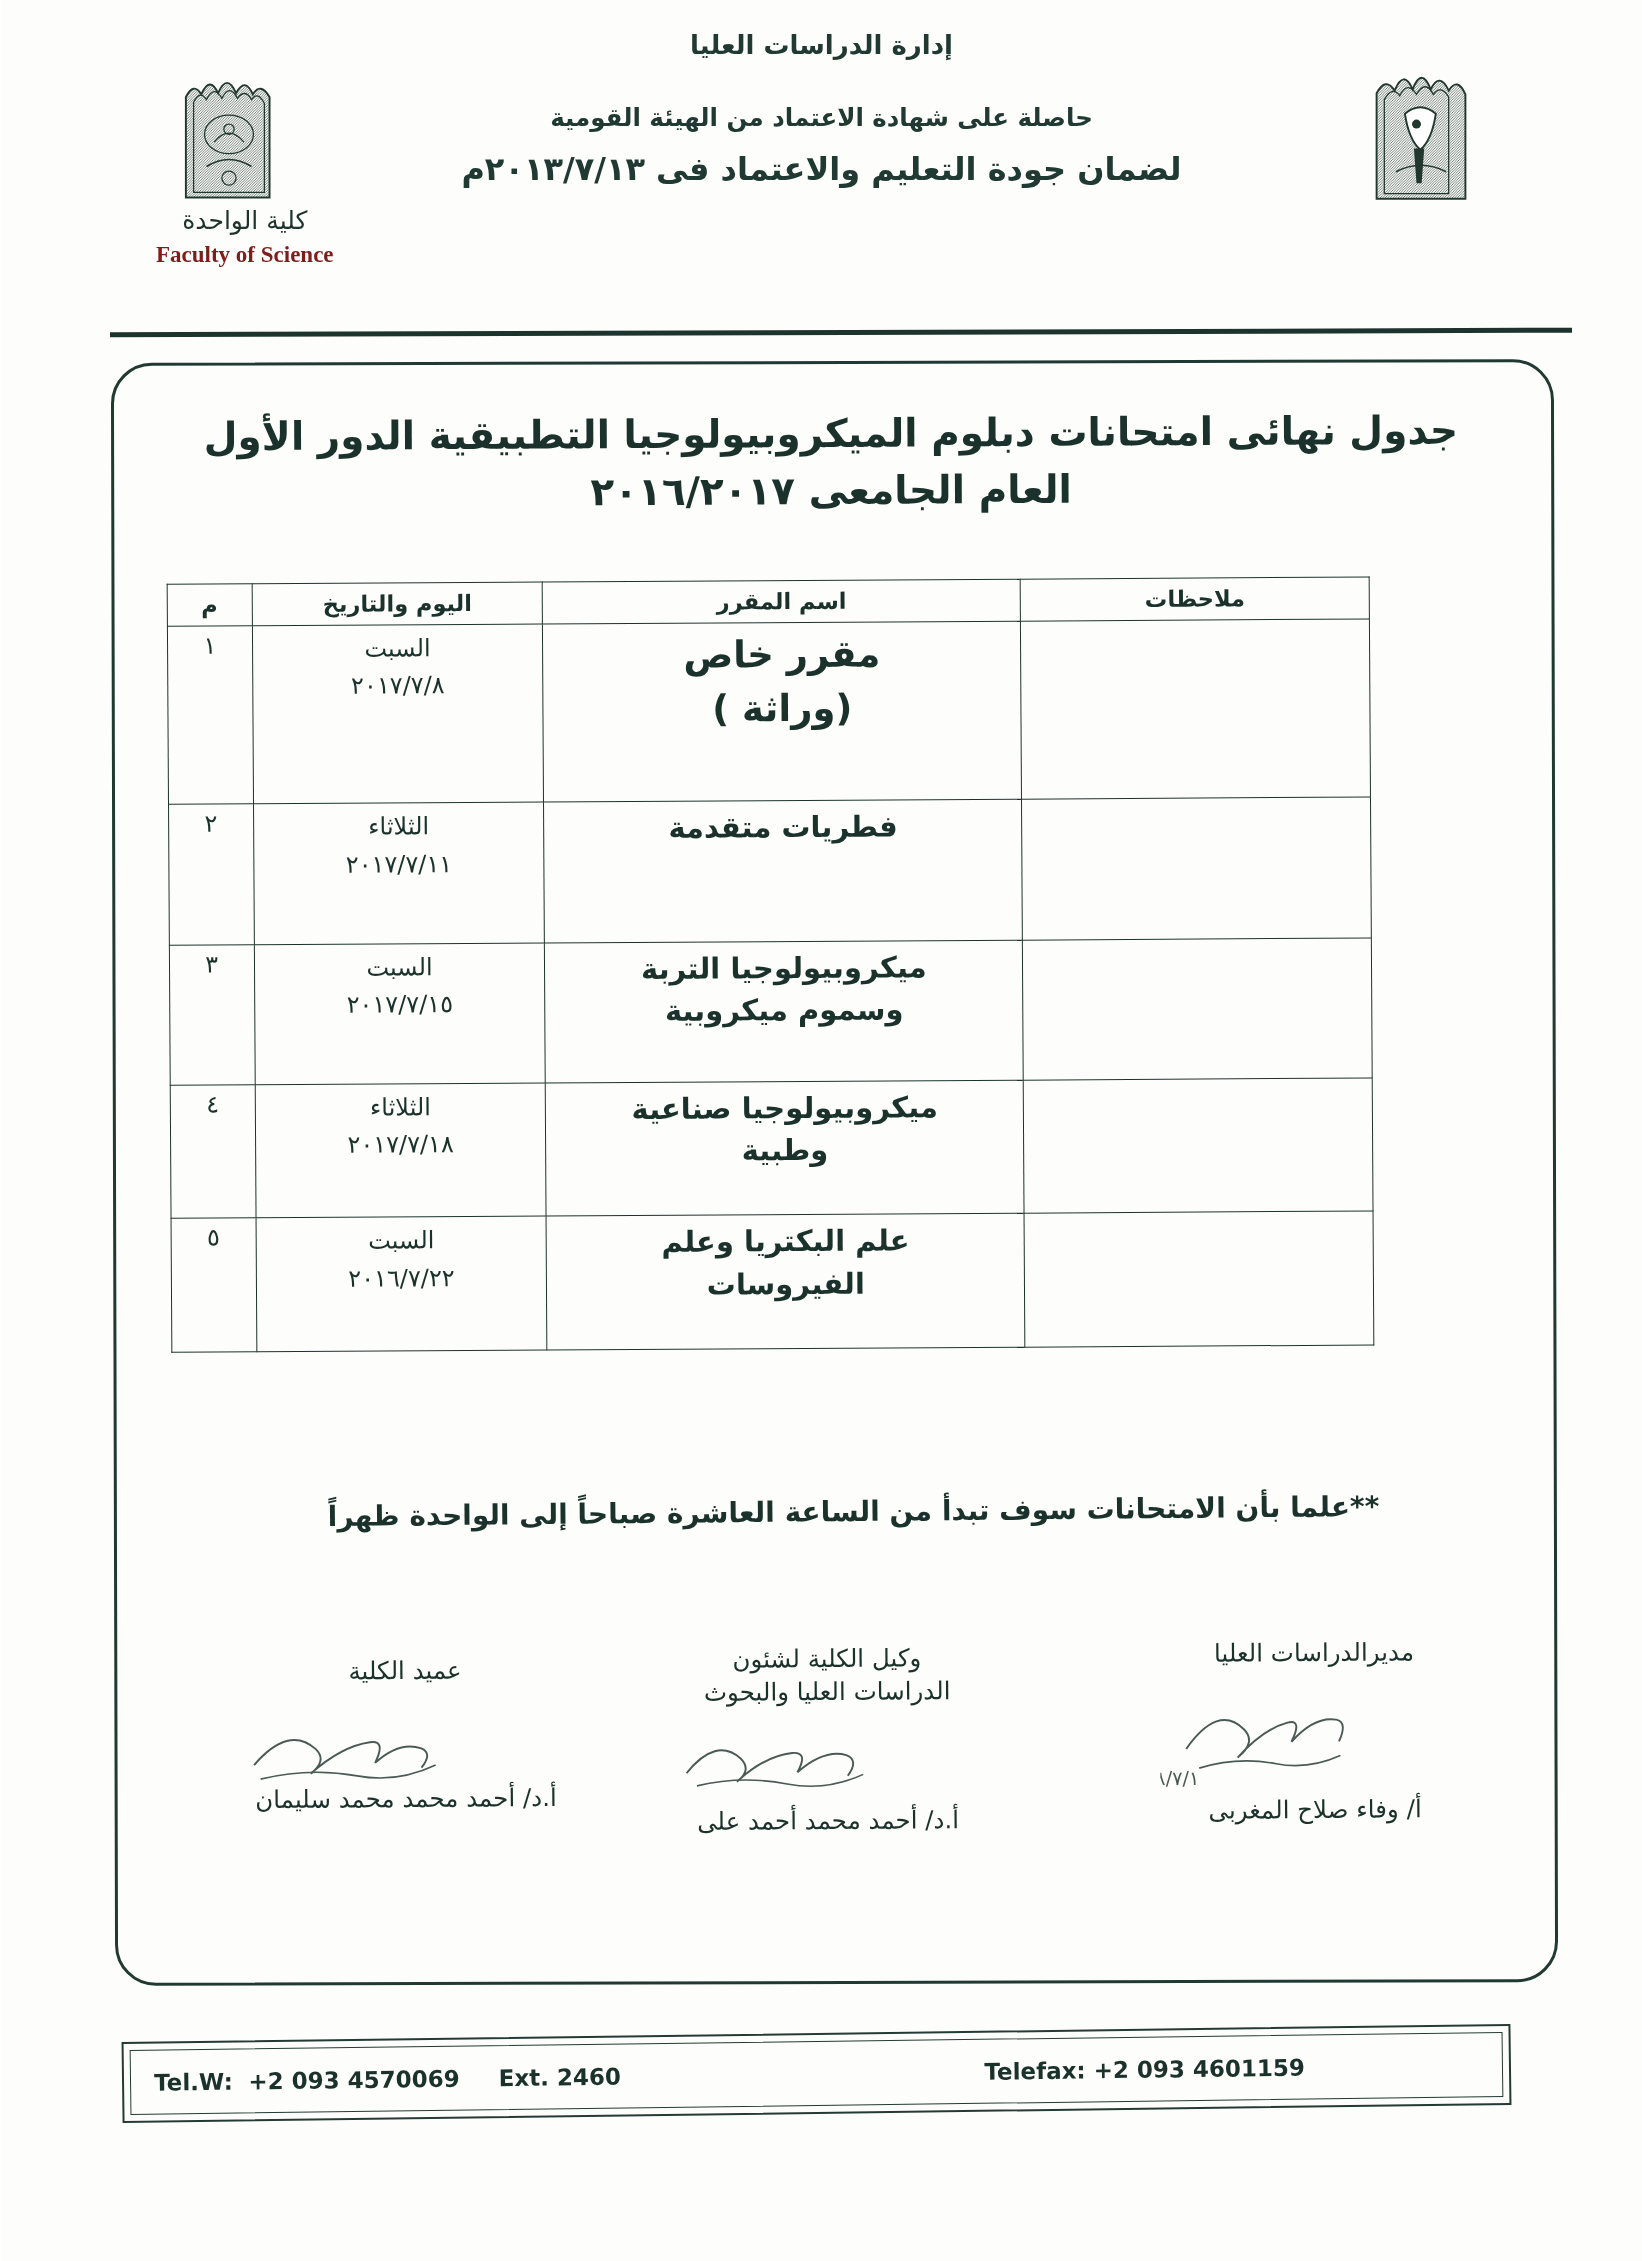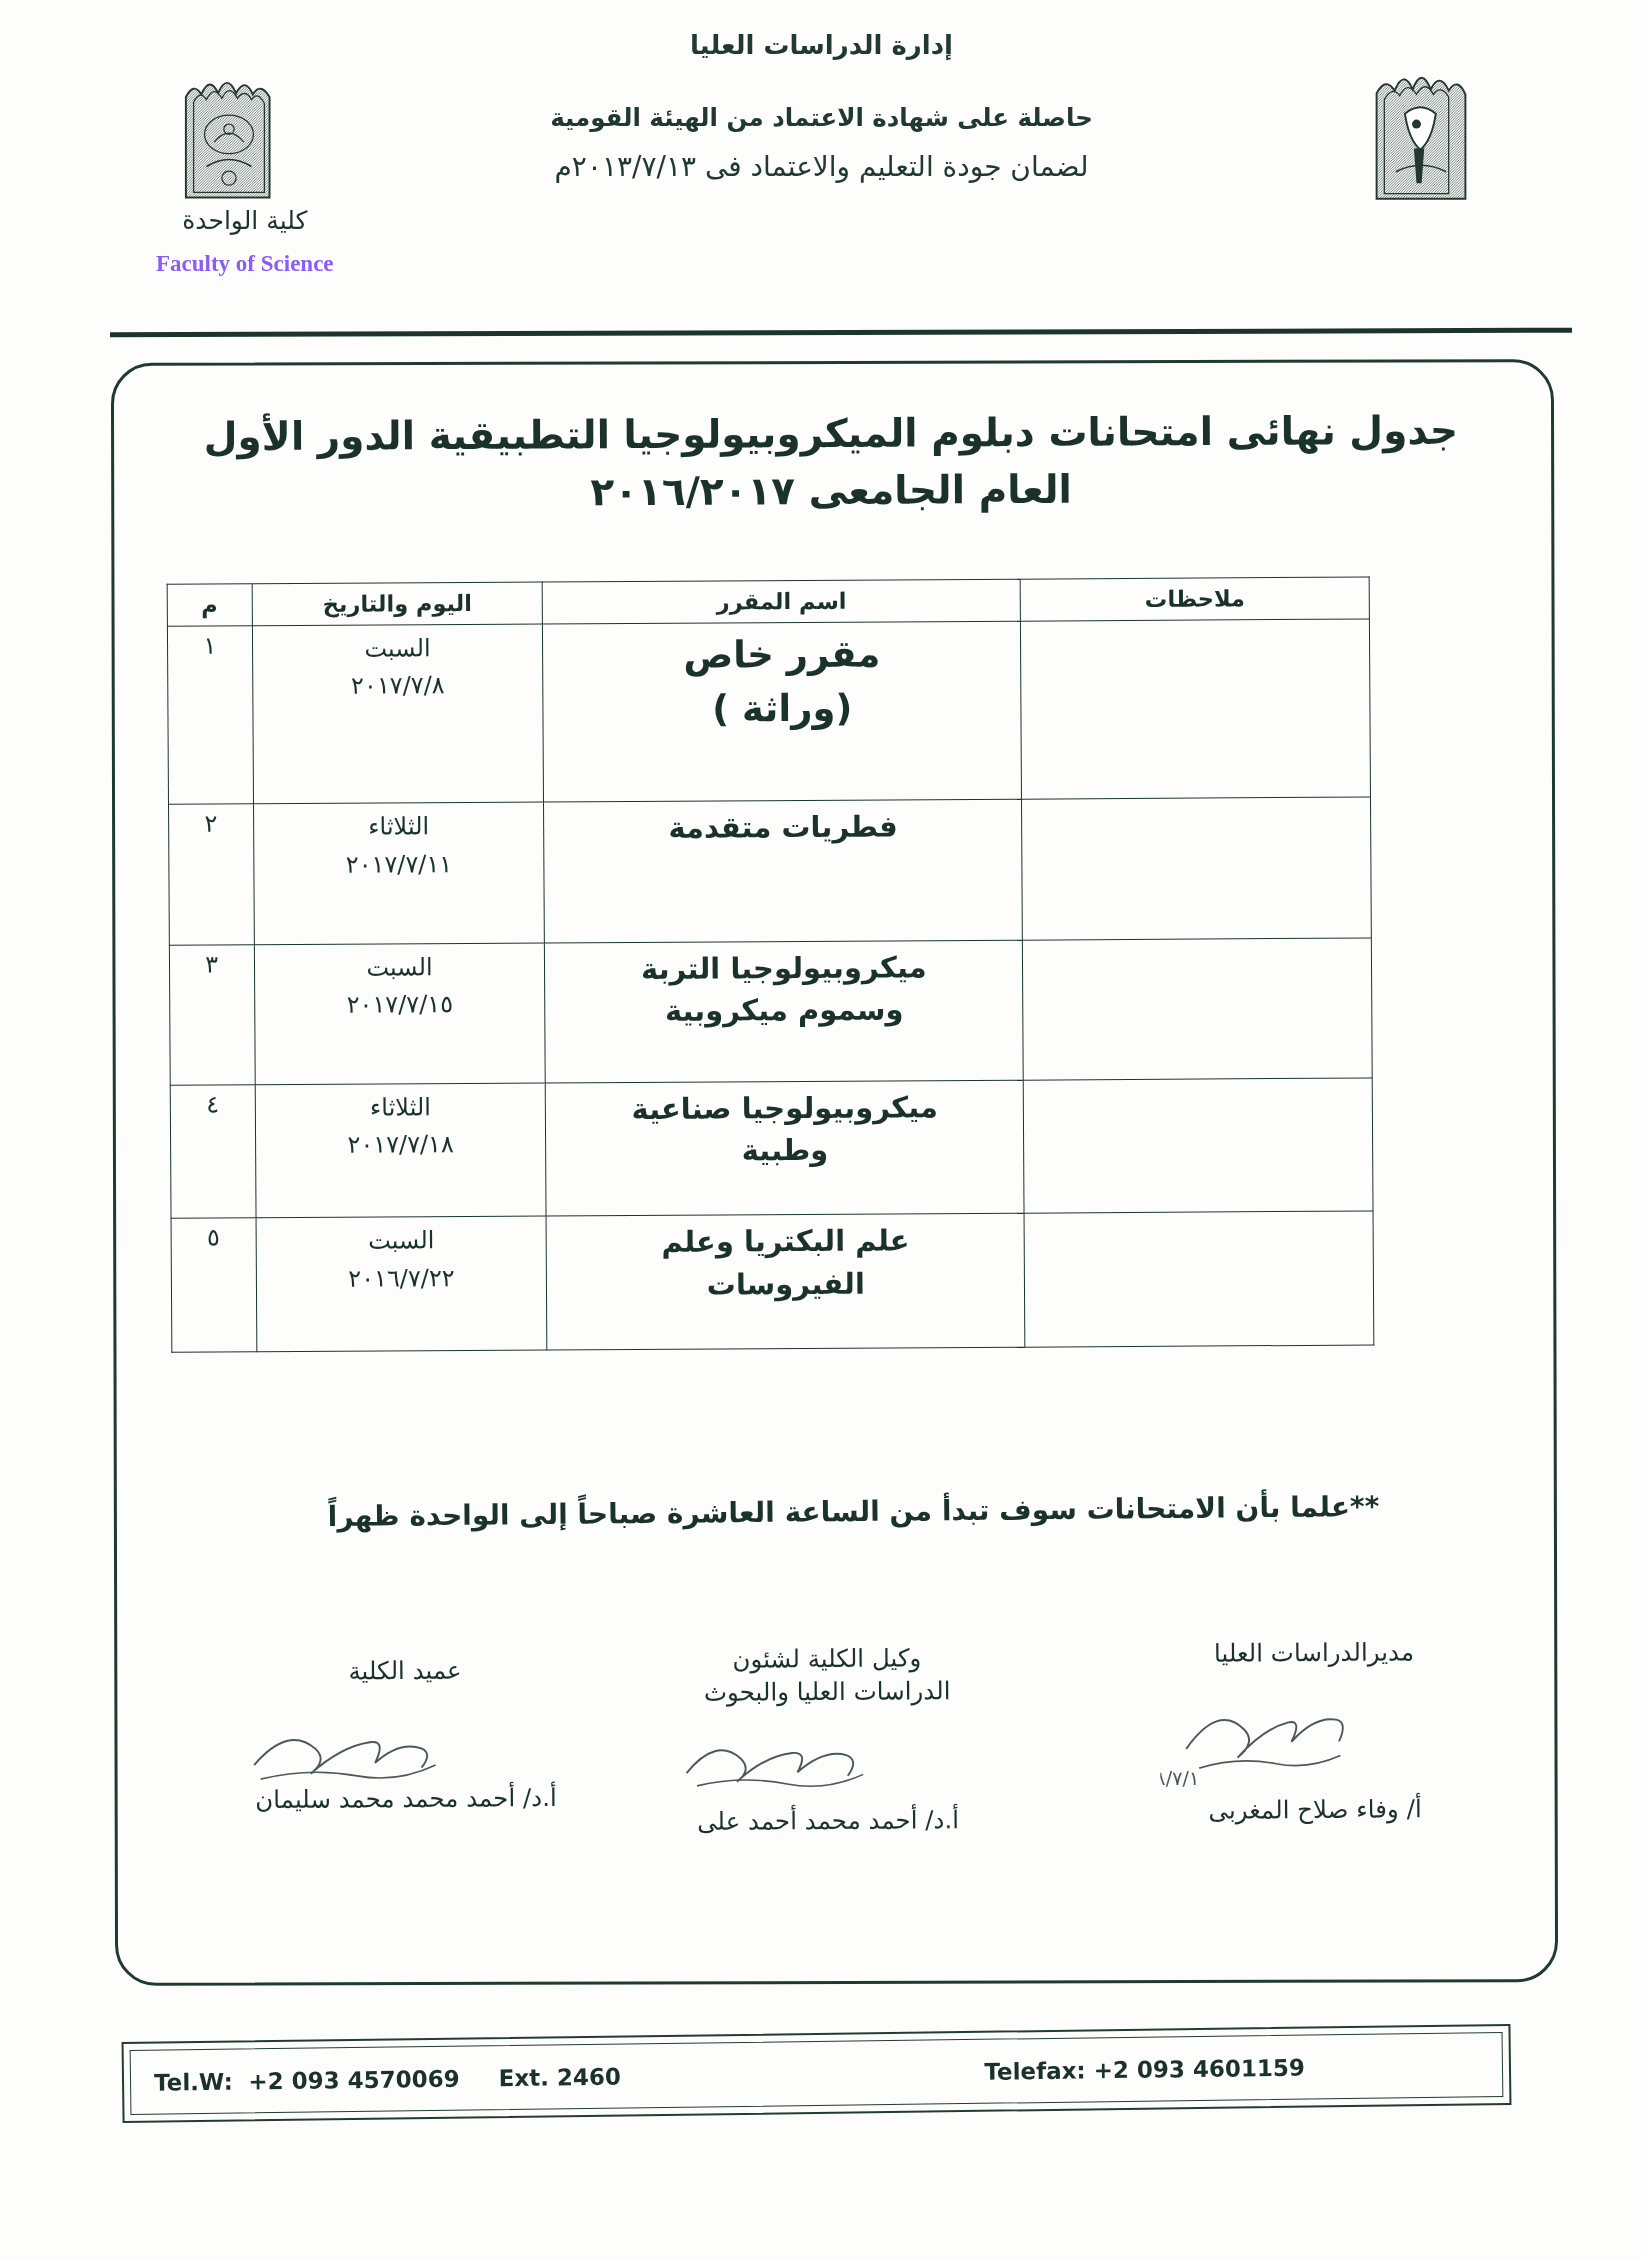--- a/index.html
+++ b/index.html
@@ -50,22 +50,22 @@
   .hdr-line2 {
     margin-top: 34px;
     font-family: "DejaVu Sans", sans-serif;
     font-size: 24.5px;
     font-weight: bold;
     color: #203a33;
   }
   .hdr-line3 {
     margin-top: 7.7px;
     font-family: "DejaVu Sans", sans-serif;
-    font-size: 28px;
-    font-weight: normal;
+    font-size: 32px;
+    font-weight: bold;
     color: #203a33;
   }
 
   
   .logo {
     position: absolute;
     top: 27px;
     width: 110px;
     height: 148px;
   }
@@ -91,22 +91,22 @@
   }
   .org-ar {
     font-family: "DejaVu Sans", sans-serif;
     font-size: 25px;
     color: #1d332e;
   }
   .org-en {
     font-family: "Liberation Serif", serif;
     font-size: 23px;
     font-weight: bold;
-    color: #8b5cf6;
-    margin-top: 14px;
+    color: #7f1d1d;
+    margin-top: 5px;
   }
 
   
   .header-rule {
     position: absolute;
     top: 330px;
     left: 110px;
     right: 71px;
     height: 4.5px;
     background: #1d332e;

